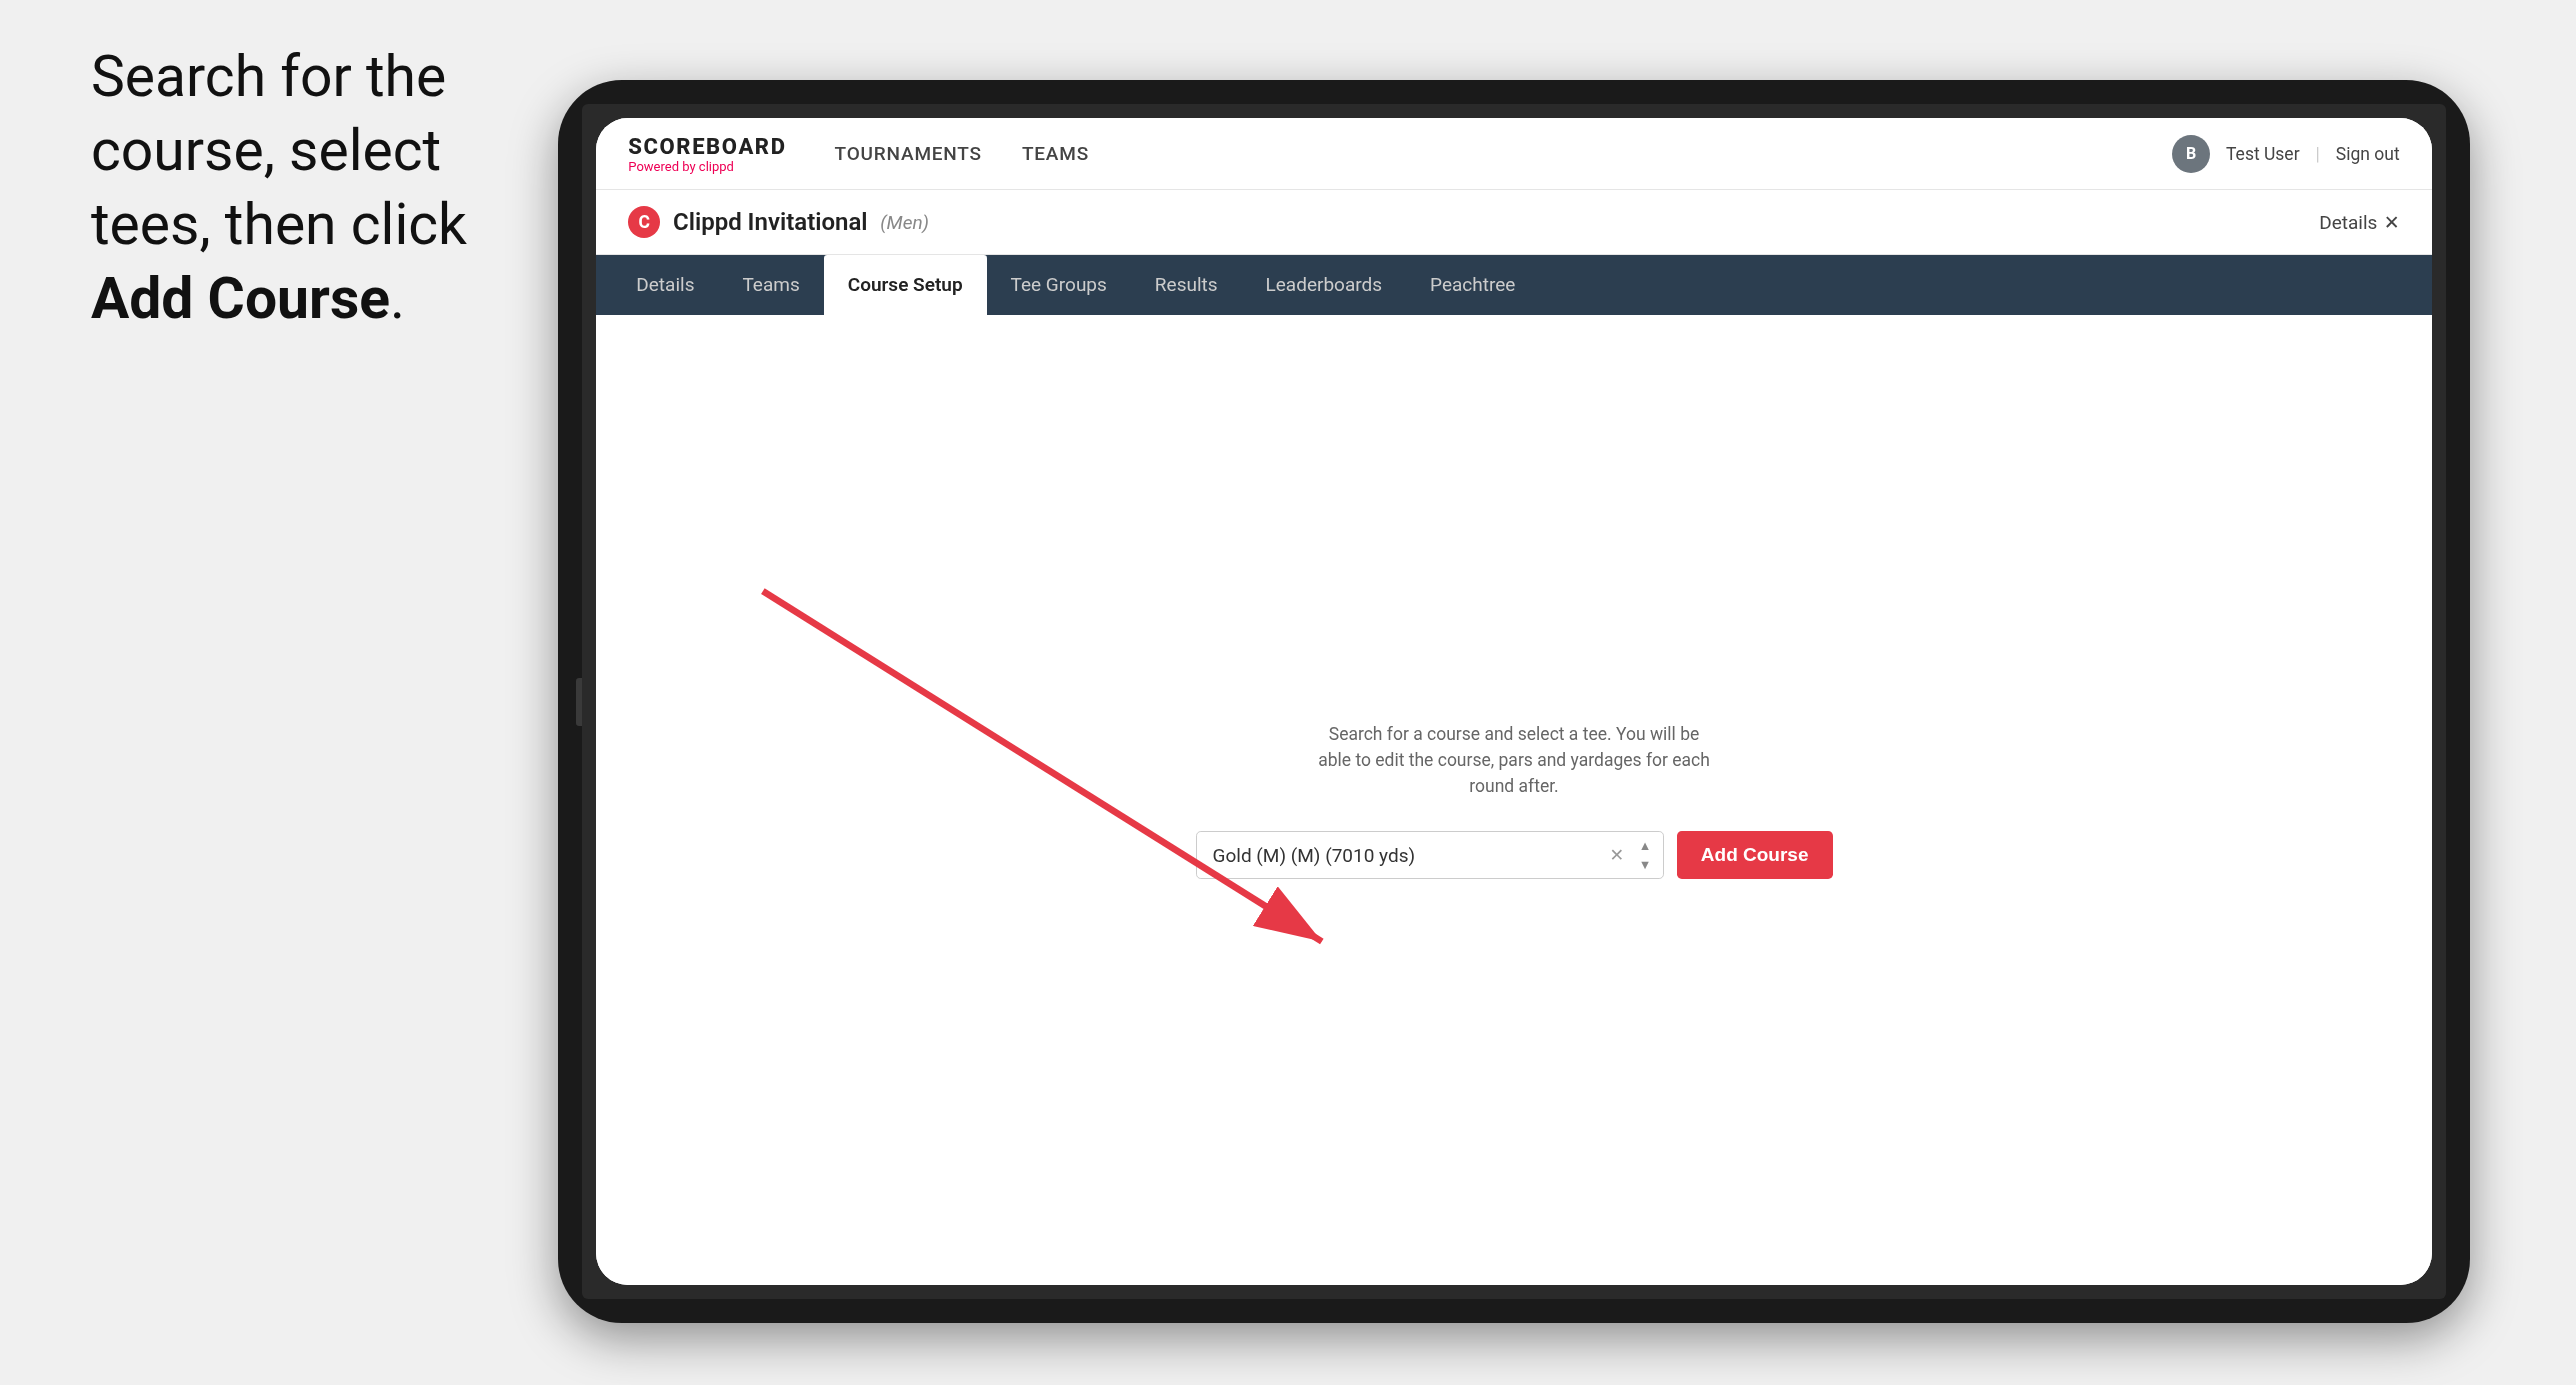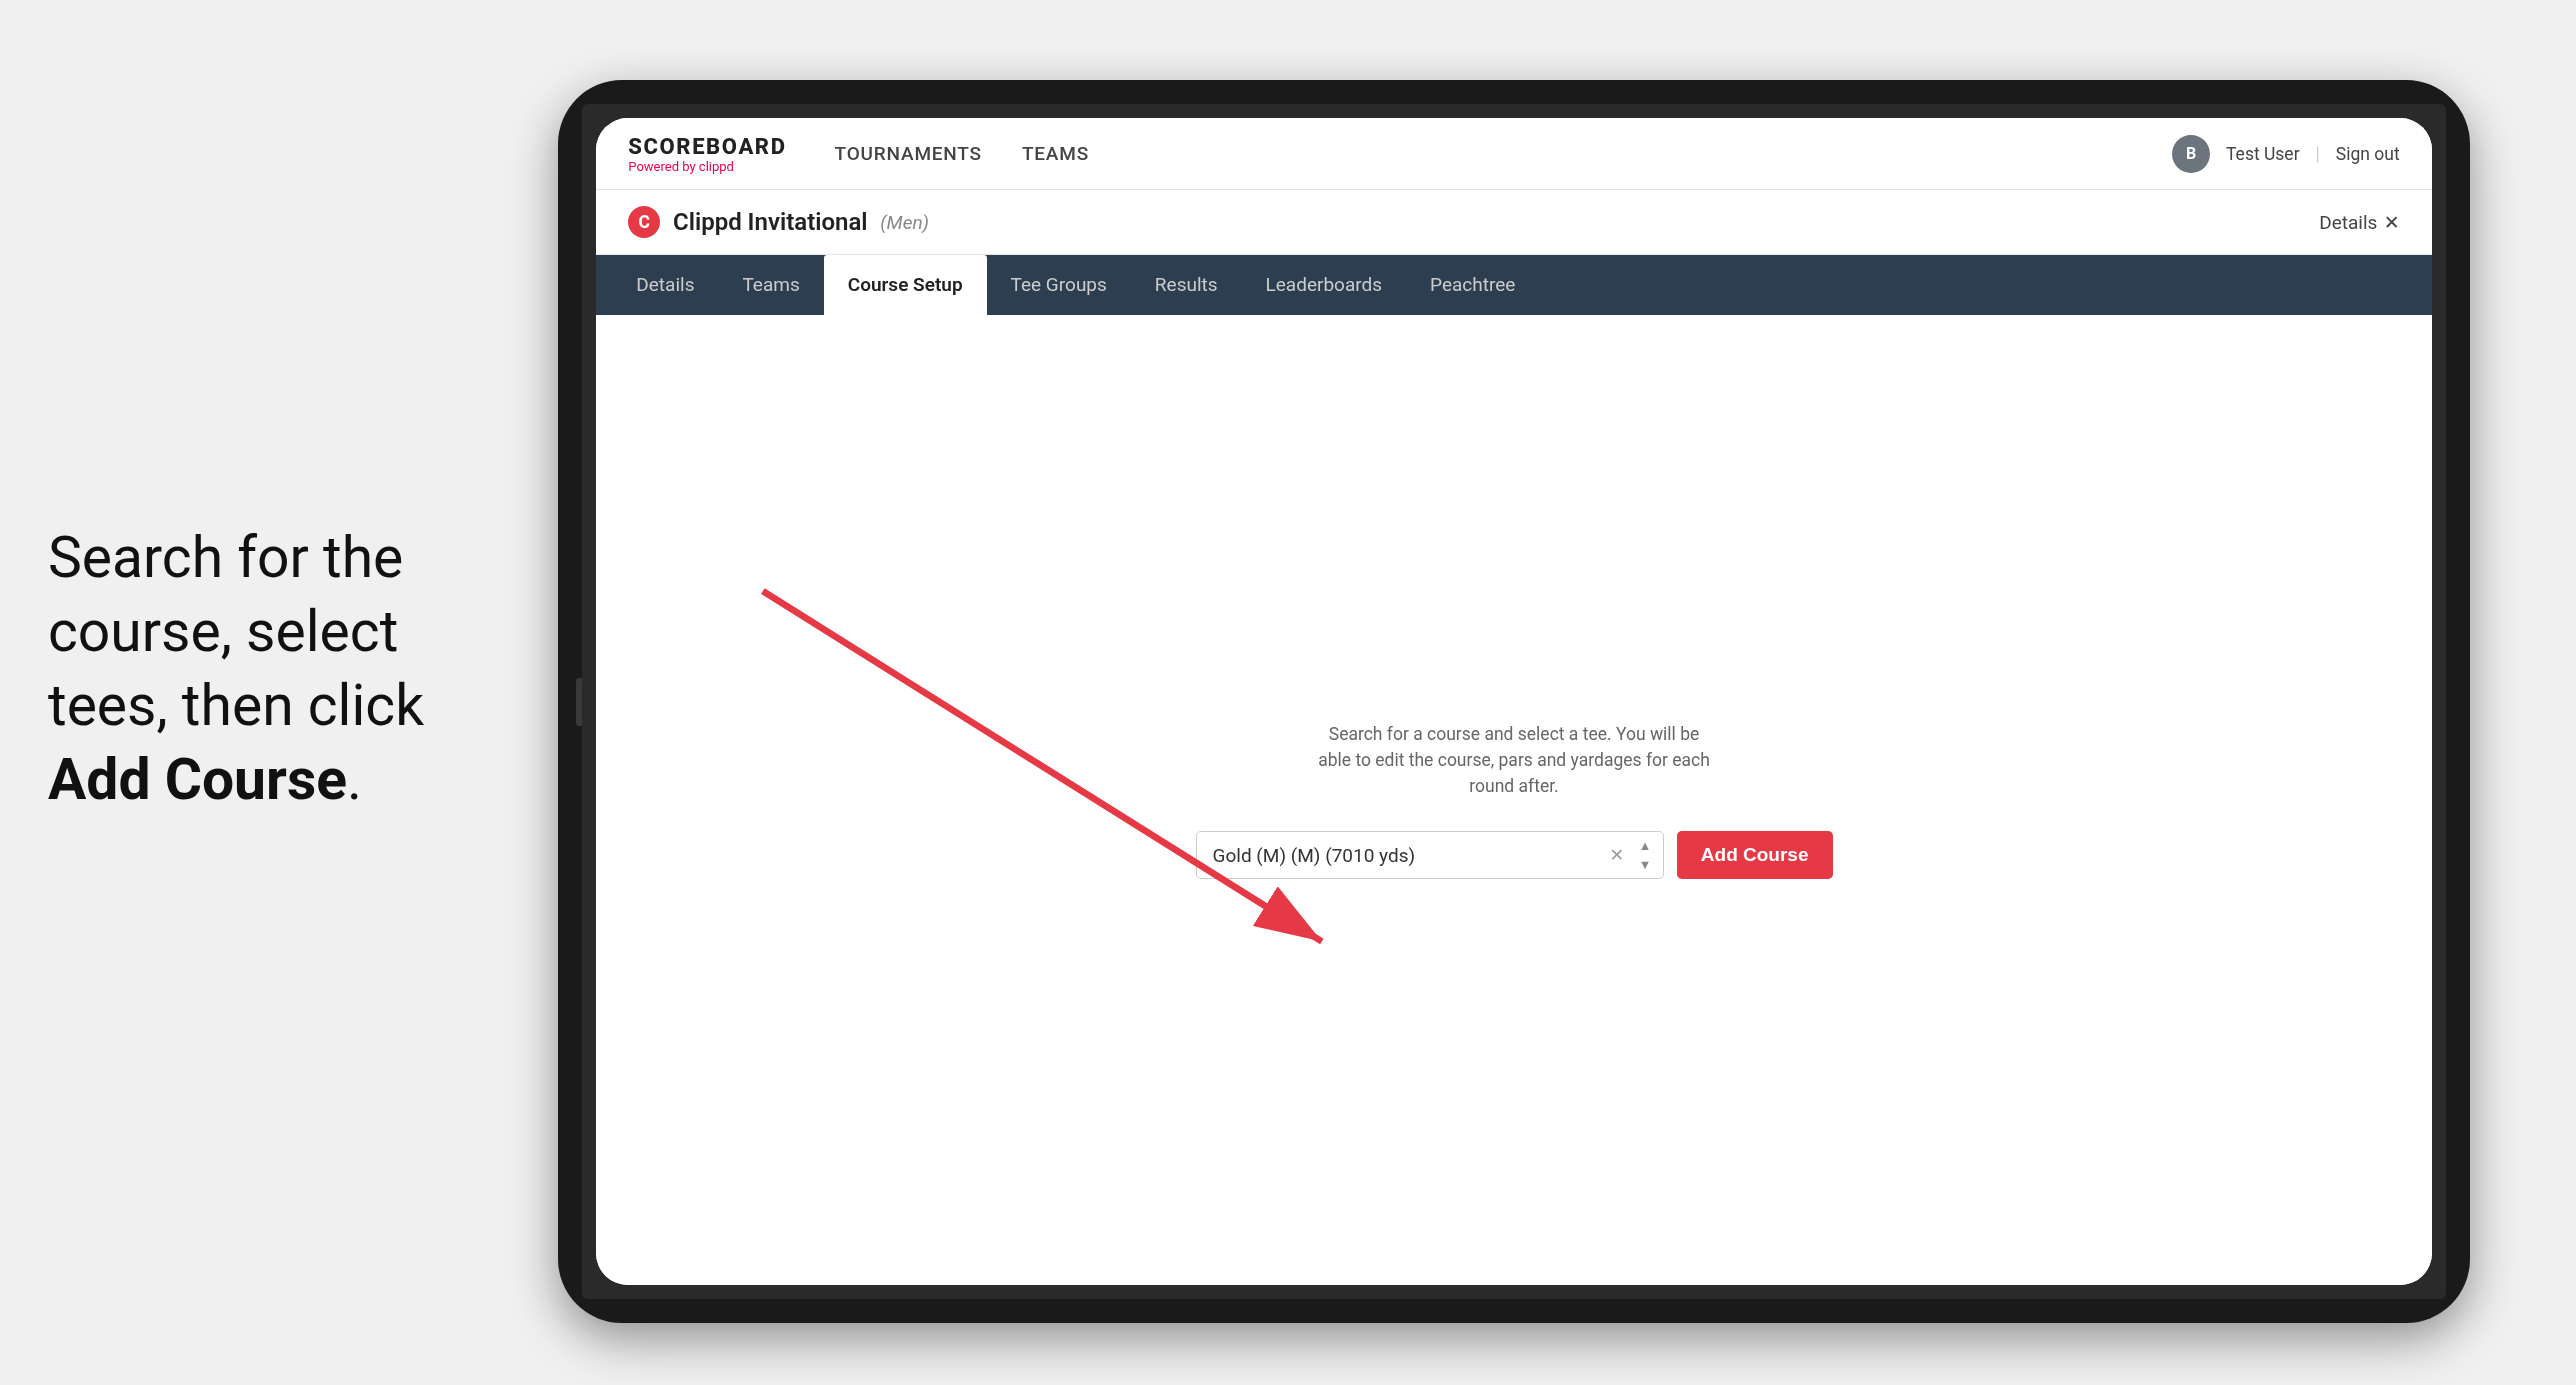--- a/index.html
+++ b/index.html
@@ -13,23 +13,23 @@
     }
 
     
     .annotation-area {
       position: absolute;
       left: 0;
       top: 0;
       width: 558px;
       height: 1386px;
       display: flex;
-      flex-direction: column;
+      flex-direction: row;
       justify-content: center;
-      padding: 64px 48px;
+      padding: 40px 48px;
     }
 
     .annotation-text {
       font-size: 57px;
       line-height: 1.3;
       color: #111;
       margin-bottom: 48px;
     }
 
     .annotation-text .bold {

